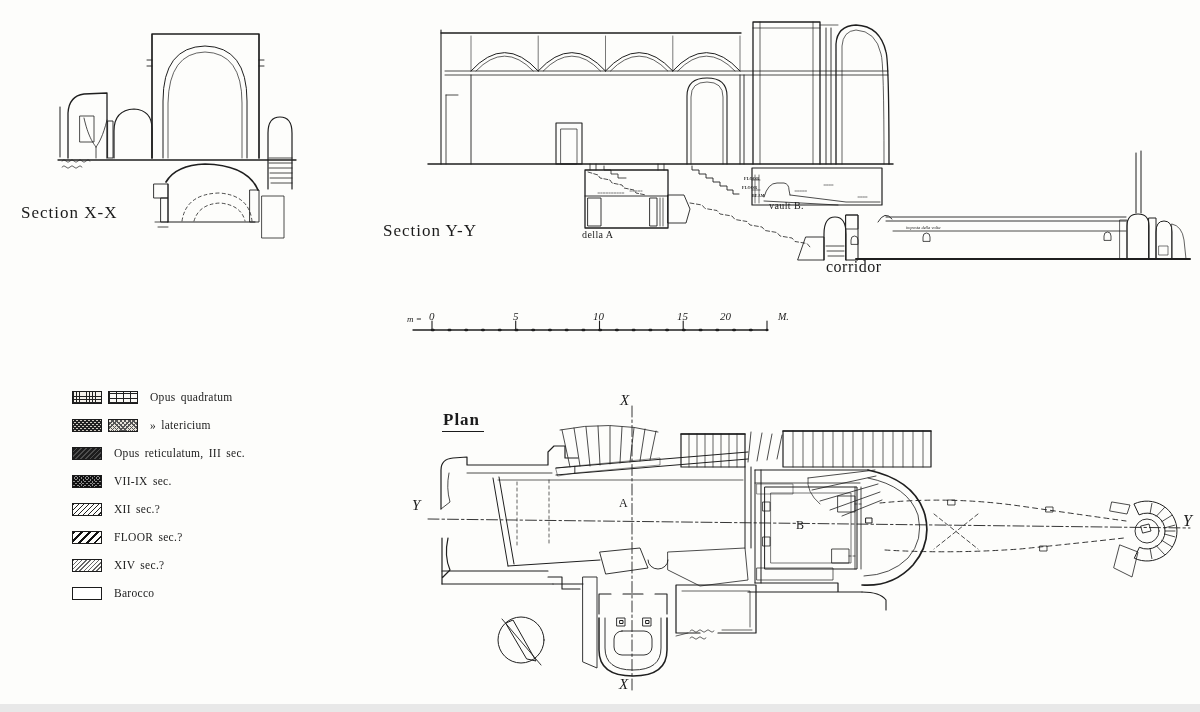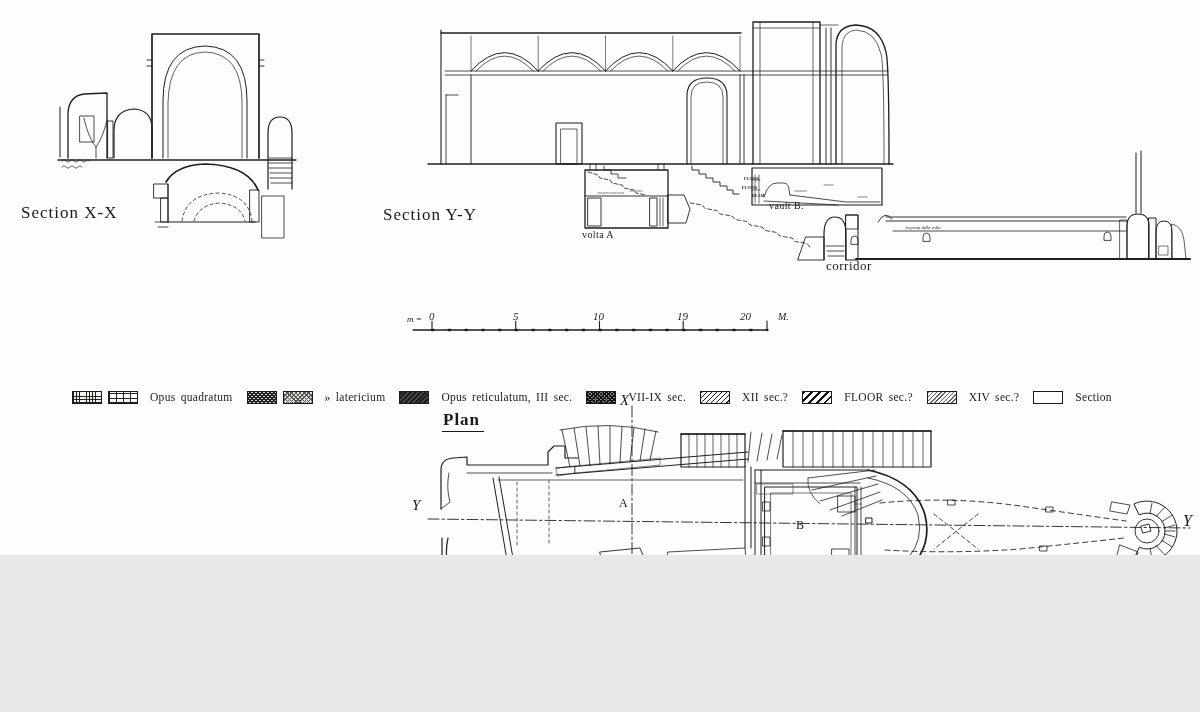--- a/index.html
+++ b/index.html
@@ -1,32 +1,32 @@
 <!DOCTYPE html>
 <html><head>
 <meta charset="utf-8">
 <style>
   html,body{margin:0;padding:0;}
   body{background:#e8e8e8;font-family:"Liberation Serif","DejaVu Serif",serif;}
-  .paper{position:relative;width:1200px;height:555px;background:#fdfdfb;overflow:hidden;color:#1b1b1b;}
+  .paper{position:relative;width:1200px;height:704px;background:#fdfdfb;overflow:hidden;color:#1b1b1b;}
   svg{position:absolute;left:0;top:0;}
   svg path,svg rect,svg circle,svg line,svg polyline,svg polygon{stroke:#1f1f1f;fill:none;stroke-linecap:round;stroke-linejoin:round;}
   .lbl{position:absolute;white-space:nowrap;color:#1b1b1b;}
   .hand{font-family:"Liberation Serif","DejaVu Serif",serif;}
   .sec-title{font-size:17px;letter-spacing:1px;}
   .sub-lbl{font-size:10px;letter-spacing:.4px;}
   .tiny{font-size:4px;font-weight:bold;letter-spacing:.2px;}
   .tiny-it{font-size:4.5px;font-style:italic;}
   .axis-letter{font-size:15px;font-style:italic;}
   .room-letter{font-size:12px;}
   .plan-title{font-size:17px;letter-spacing:1px;border-bottom:1.3px solid #1b1b1b;padding:0 4px 1px 1px;}
   .scale-num{font-size:11px;font-style:italic;}
   .scale-pre{font-size:9px;font-style:italic;}
   
-  .legend{position:absolute;left:72px;top:390px;display:flex;flex-direction:row;gap:14px;}
+  .legend{position:absolute;left:72px;top:390px;display:flex;flex-direction:column;gap:14px;}
   .legend-row{display:flex;align-items:center;height:14px;}
   .sw{width:30px;height:13px;border:1px solid #1b1b1b;box-sizing:border-box;flex:0 0 auto;}
   .sw + .sw{margin-left:6px;}
   .legend-label{margin-left:12px;font-size:11.5px;letter-spacing:.3px;word-spacing:2px;}
   .sw-grid{background-color:#f4f1ea;background-image:repeating-linear-gradient(0deg,#222 0 .8px,transparent .8px 3.2px),repeating-linear-gradient(90deg,#222 0 .8px,transparent .8px 3.2px);}
   .sw-brick{background-color:#fbfaf6;background-image:repeating-linear-gradient(0deg,#222 0 1px,transparent 1px 4.3px),repeating-linear-gradient(90deg,#222 0 1px,transparent 1px 7px);}
   .sw-ret{background-color:#cfcac0;background-image:repeating-linear-gradient(45deg,#222 0 1px,transparent 1px 2.8px),repeating-linear-gradient(-45deg,#222 0 1px,transparent 1px 2.8px);}
   .sw-ret2{background-color:#e7e3da;background-image:repeating-linear-gradient(45deg,#555 0 1px,transparent 1px 3px),repeating-linear-gradient(-45deg,#555 0 1px,transparent 1px 3px);}
   .sw-later{background:repeating-linear-gradient(135deg,#1d1d1d 0 2.2px,#4e4e4e 2.2px 3.4px);}
   .sw-79{background-color:#8d8d8d;background-image:repeating-linear-gradient(45deg,#111 0 1.2px,transparent 1.2px 2.6px),repeating-linear-gradient(-45deg,#111 0 1.2px,transparent 1.2px 2.6px);}
@@ -302,43 +302,43 @@
     <g stroke-width="0.7">
       <path d="M676,636 L688,633"></path>
       <path d="M690,631 q2,-2.5 4,0 t4,0 t4,0 t4,0 t4,0 t4,0"></path>
       <path d="M690,638 q2,-2.5 4,0 t4,0 t4,0 t4,0"></path>
       <path d="M722,630 H752"></path>
     </g>
   </g>
 </svg>
 
 <div class="lbl hand sec-title" style="left:21px;top:203px;">Section X-X</div>
-<div class="lbl hand sec-title" style="left:383px;top:205px;">Section Y-Y</div>
-<div class="lbl hand sub-lbl" style="left:582px;top:229px;">volta A</div>
+<div class="lbl hand sec-title" style="left:383px;top:221px;">Section Y-Y</div>
+<div class="lbl hand sub-lbl" style="left:582px;top:229px;">della A</div>
 <div class="lbl hand sub-lbl" style="left:769px;top:200px;">vault B.</div>
-<div class="lbl hand" style="left:826px;top:258px;font-size:13px;letter-spacing:.5px;">corridor</div>
+<div class="lbl hand" style="left:826px;top:258px;font-size:16px;letter-spacing:.5px;">corridor</div>
 <div class="lbl tiny" style="left:744px;top:176px;">FLOOR</div>
 <div class="lbl tiny" style="left:742px;top:185px;">FLOOR</div>
 <div class="lbl tiny" style="left:752px;top:193px;">BEAM</div>
 <div class="lbl tiny-it" style="left:906px;top:225px;">imposta della volta</div>
 
 <div class="lbl hand plan-title" style="left:442px;top:410px;font-weight:bold;">Plan</div>
 <div class="lbl axis-letter" style="left:620px;top:392px;">X</div>
 <div class="lbl axis-letter" style="left:619px;top:676px;">X</div>
 <div class="lbl axis-letter" style="left:412px;top:497px;">Y</div>
 <div class="lbl axis-letter" style="left:1183px;top:512px;font-size:16px;">Y</div>
 <div class="lbl room-letter" style="left:619px;top:496px;">A</div>
 <div class="lbl room-letter" style="left:796px;top:518px;">B</div>
 
 <div class="lbl scale-pre" style="left:407px;top:314px;">m =</div>
 <div class="lbl scale-num" style="left:429px;top:310px;">0</div>
 <div class="lbl scale-num" style="left:513px;top:310px;">5</div>
 <div class="lbl scale-num" style="left:593px;top:310px;">10</div>
-<div class="lbl scale-num" style="left:677px;top:310px;">19</div>
-<div class="lbl scale-num" style="left:740px;top:310px;">20</div>
+<div class="lbl scale-num" style="left:677px;top:310px;">15</div>
+<div class="lbl scale-num" style="left:720px;top:310px;">20</div>
 <div class="lbl scale-num" style="left:778px;top:311px;font-size:10px;">M.</div>
 
 <div class="legend">
   <div class="legend-row">
     <span class="sw sw-grid"></span>
     <span class="sw sw-brick"></span>
     <span class="legend-label">Opus quadratum</span>
   </div>
   <div class="legend-row">
     <span class="sw sw-ret"></span>
@@ -360,17 +360,17 @@
   <div class="legend-row">
     <span class="sw sw-13"></span>
     <span class="legend-label">FLOOR sec.?</span>
   </div>
   <div class="legend-row">
     <span class="sw sw-14"></span>
     <span class="legend-label">XIV sec.?</span>
   </div>
   <div class="legend-row">
     <span class="sw sw-empty"></span>
-    <span class="legend-label">Section</span>
+    <span class="legend-label">Barocco</span>
   </div>
 </div>
 
 </div>
 
 </body></html>

